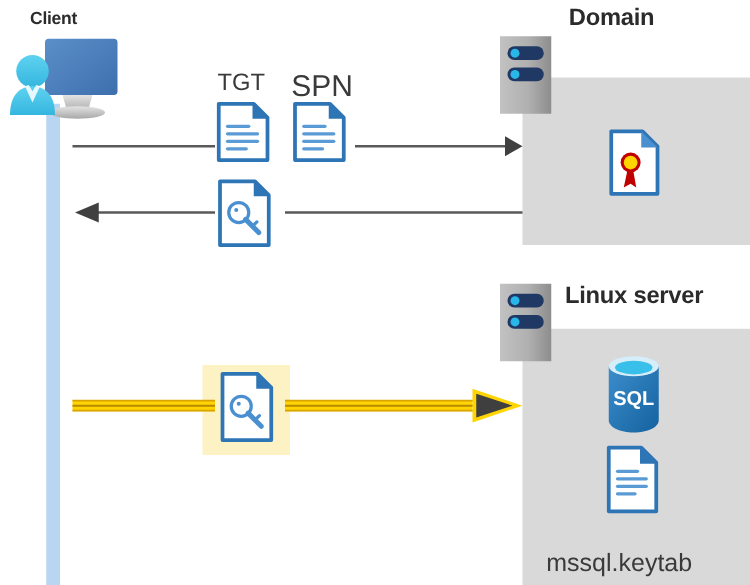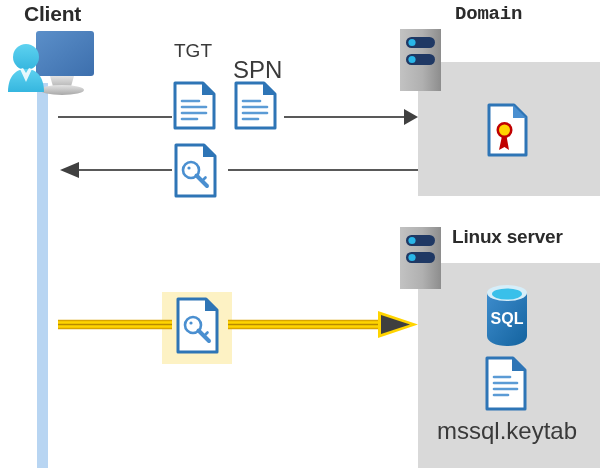--- a/index.html
+++ b/index.html
@@ -24,47 +24,46 @@
     font-weight: bold;
     color: #2b2b2b;
     letter-spacing: -0.2px;
   }
   .label-plain {
     color: #3a3a3a;
   }
 
   #client-title {
     left: 24px; top: 2px;
-    font-size: 21px;
+    font-size: 14px;
     line-height: 24px;
   }
   #dc-title {
     left: 455px; top: 2px;
     font-size: 19px;
     line-height: 25px;
     width: 140px;
-    font-family: Liberation Mono, monospace;
   }
   #linux-title {
     left: 452px; top: 224px;
     font-size: 19px;
     line-height: 25px;
     width: 150px;
   }
   #tgt-label {
-    left: 174px; top: 40px;
+    left: 174px; top: 56px;
     font-size: 19px;
   }
   #spn-label {
     left: 233px; top: 56px;
     font-size: 24px;
   }
   #keytab-label {
-    left: 437px; top: 417px;
-    font-size: 24px;
+    left: 437px; top: 440px;
+    font-size: 20px;
   }
 
   
   .server-panel {
     background: #d9d9d9;
   }
   #dc-panel { left: 418px; top: 62px; width: 182px; height: 134px; }
   #linux-panel { left: 418px; top: 263px; width: 182px; height: 205px; }
 
   

